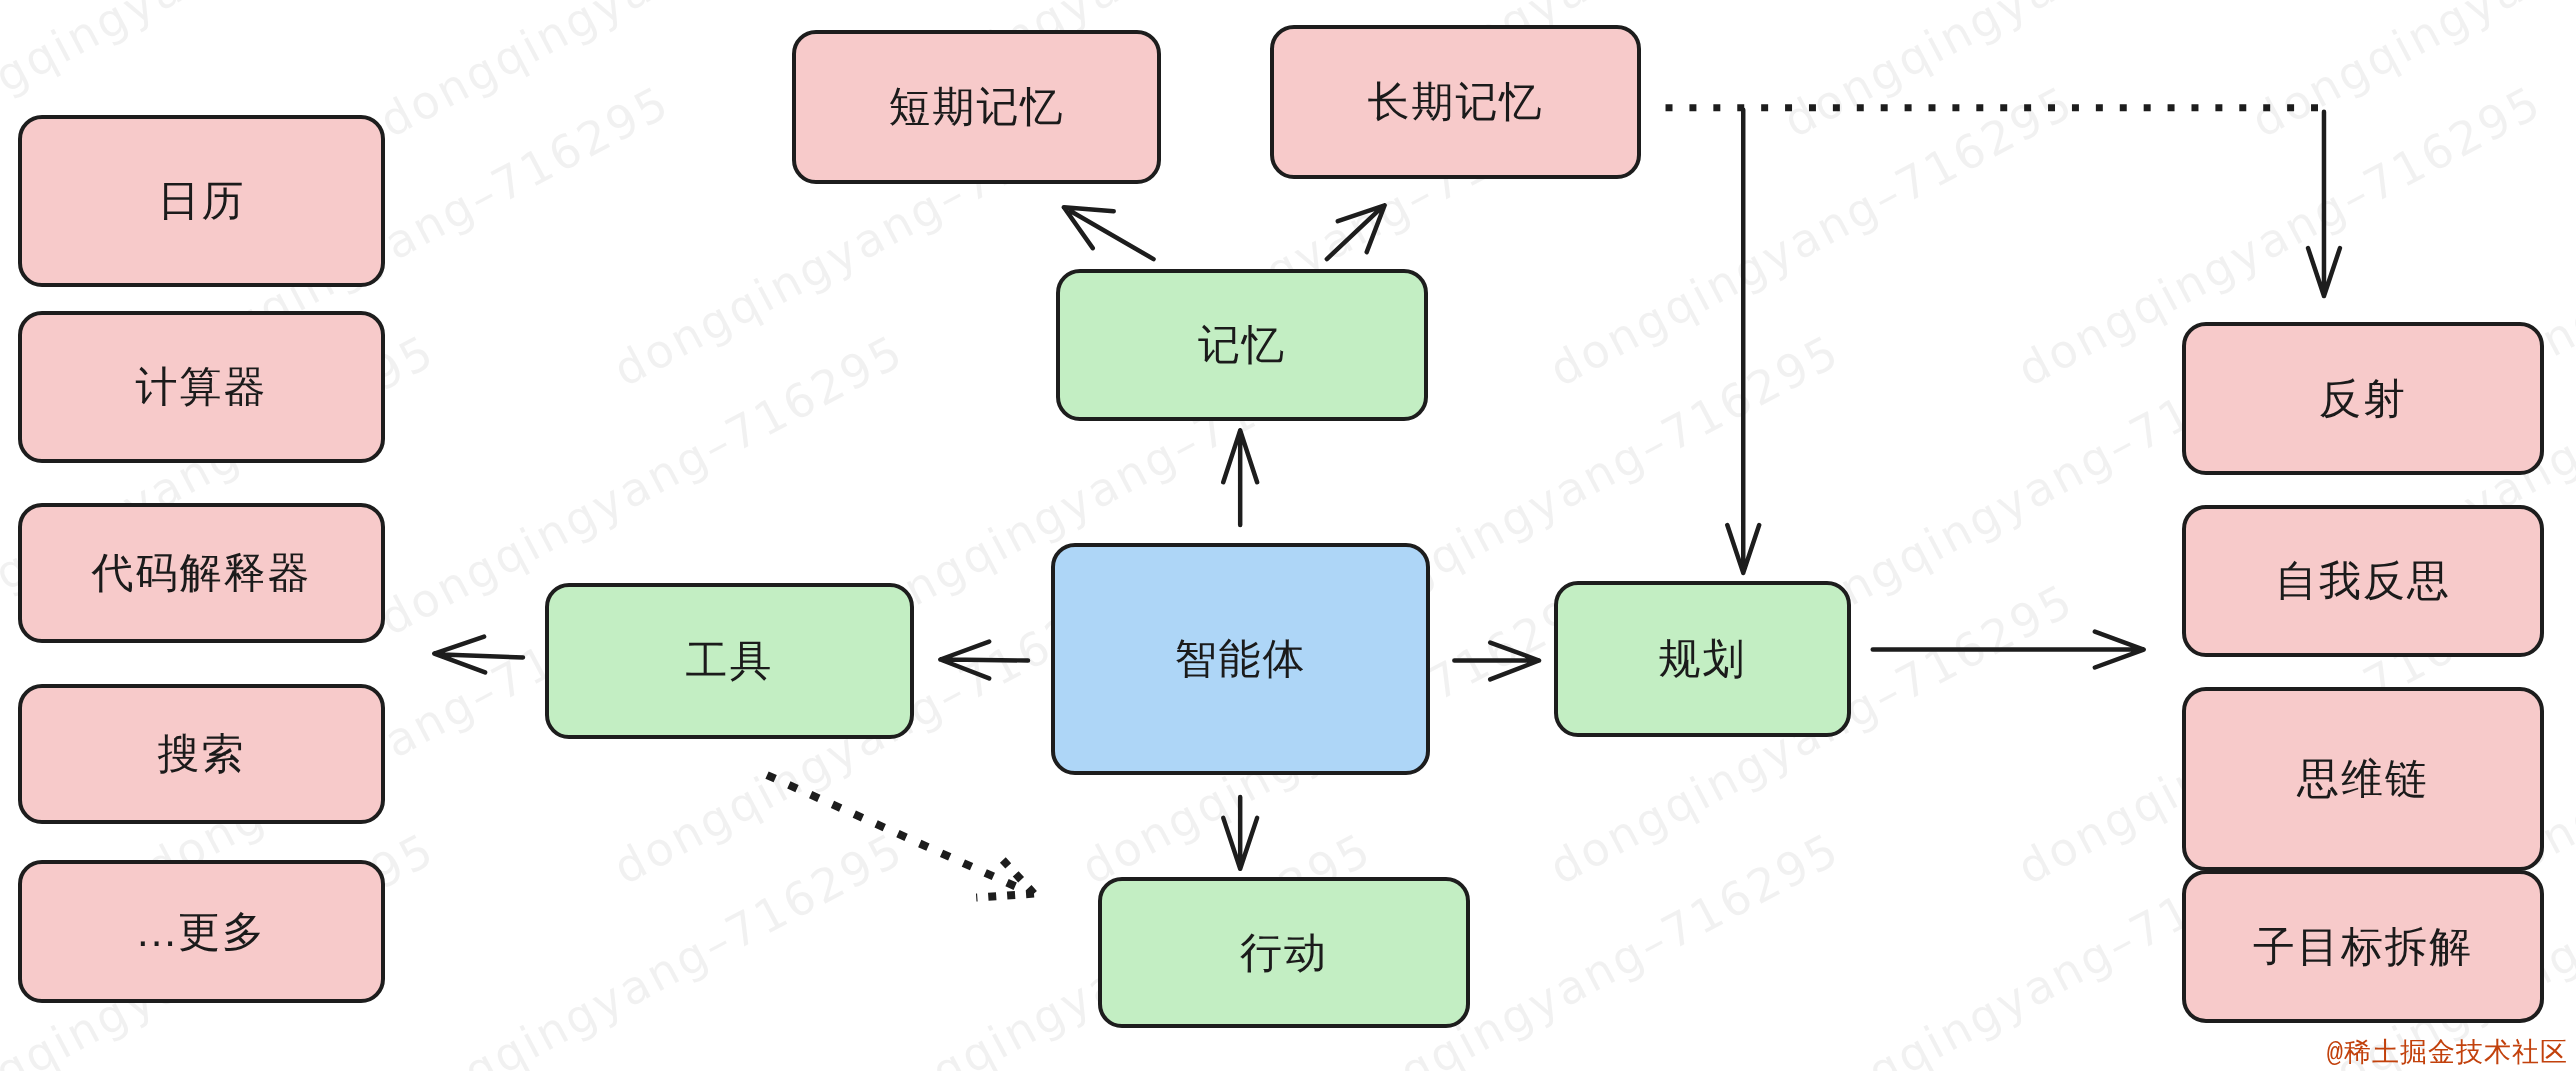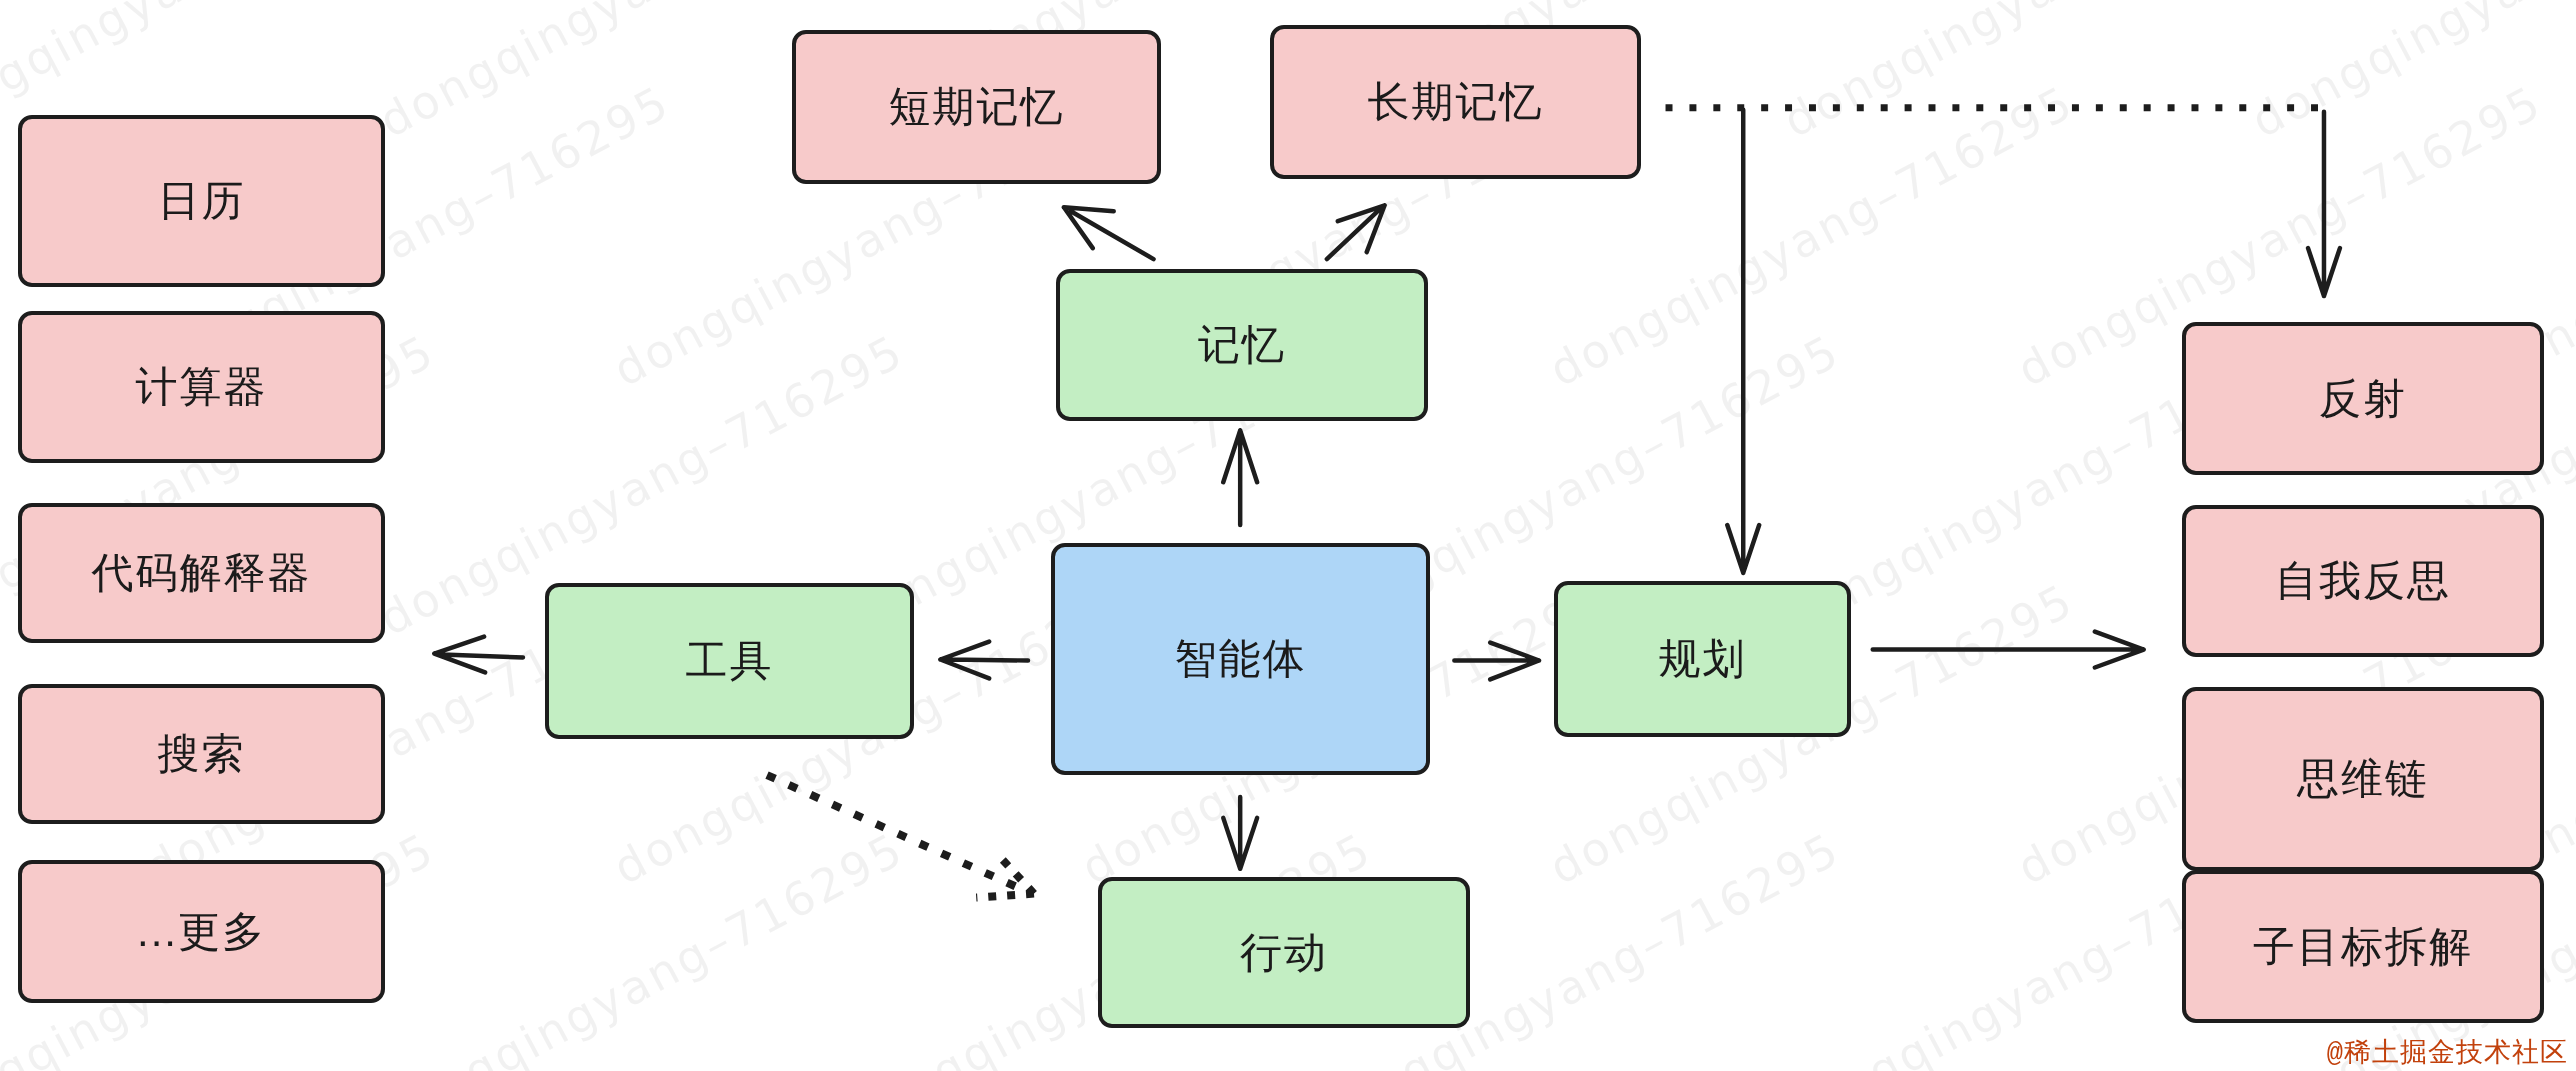--- a/index.html
+++ b/index.html
@@ -53,21 +53,21 @@
     stroke-dasharray:8 11;
   }
   
   .node{
     position:absolute;
     box-sizing:border-box;
     display:flex;
     align-items:center;
     justify-content:center;
     border:4px solid var(--stroke,#1d1d1d);
-    border-radius:14px;
+    border-radius:24px;
     font-size:42px;
     letter-spacing:2px;
     color:#1b1b1b;
   }
   .pink{background:var(--leaf-pink,#f7caca);}
   .green{background:var(--core-green,#c3eec3);}
   .blue{background:var(--agent-blue,#aed6f7);}
   .credit{
     position:absolute;
     right:8px;

